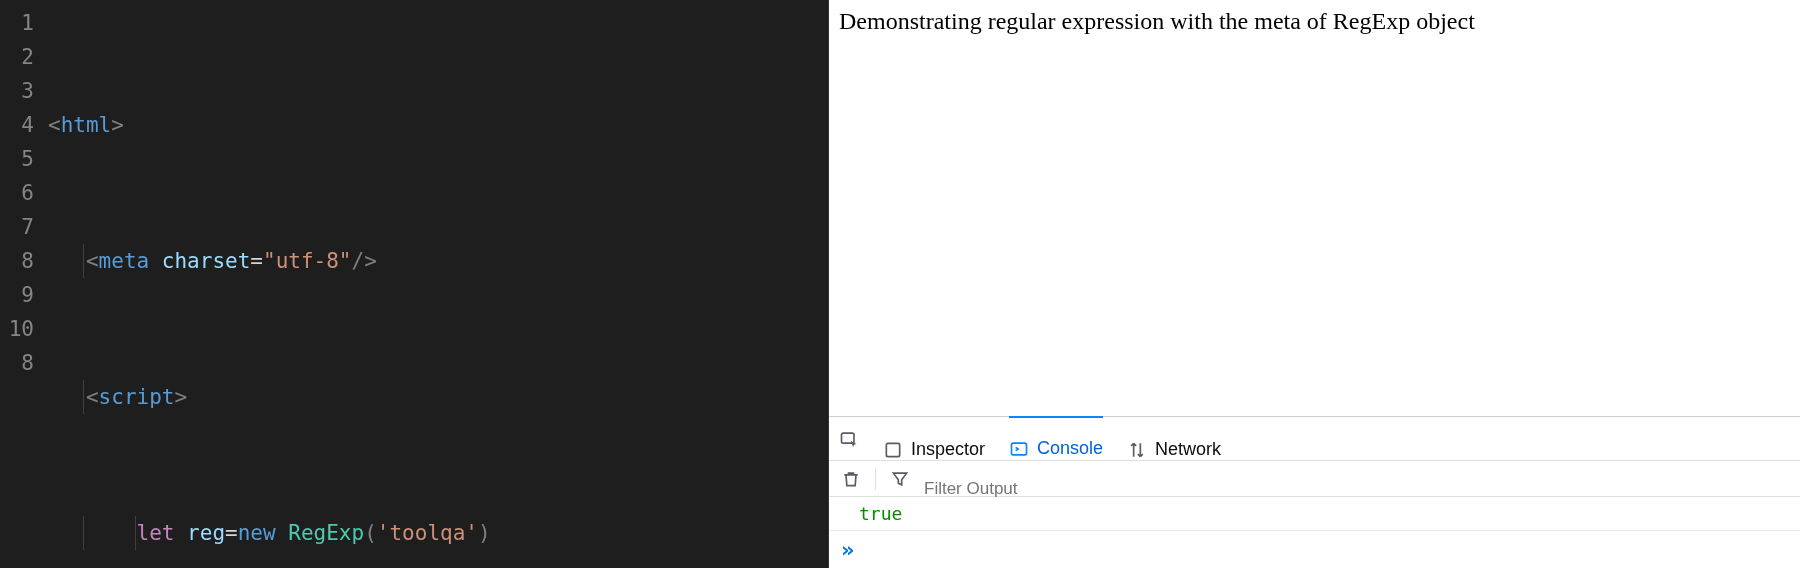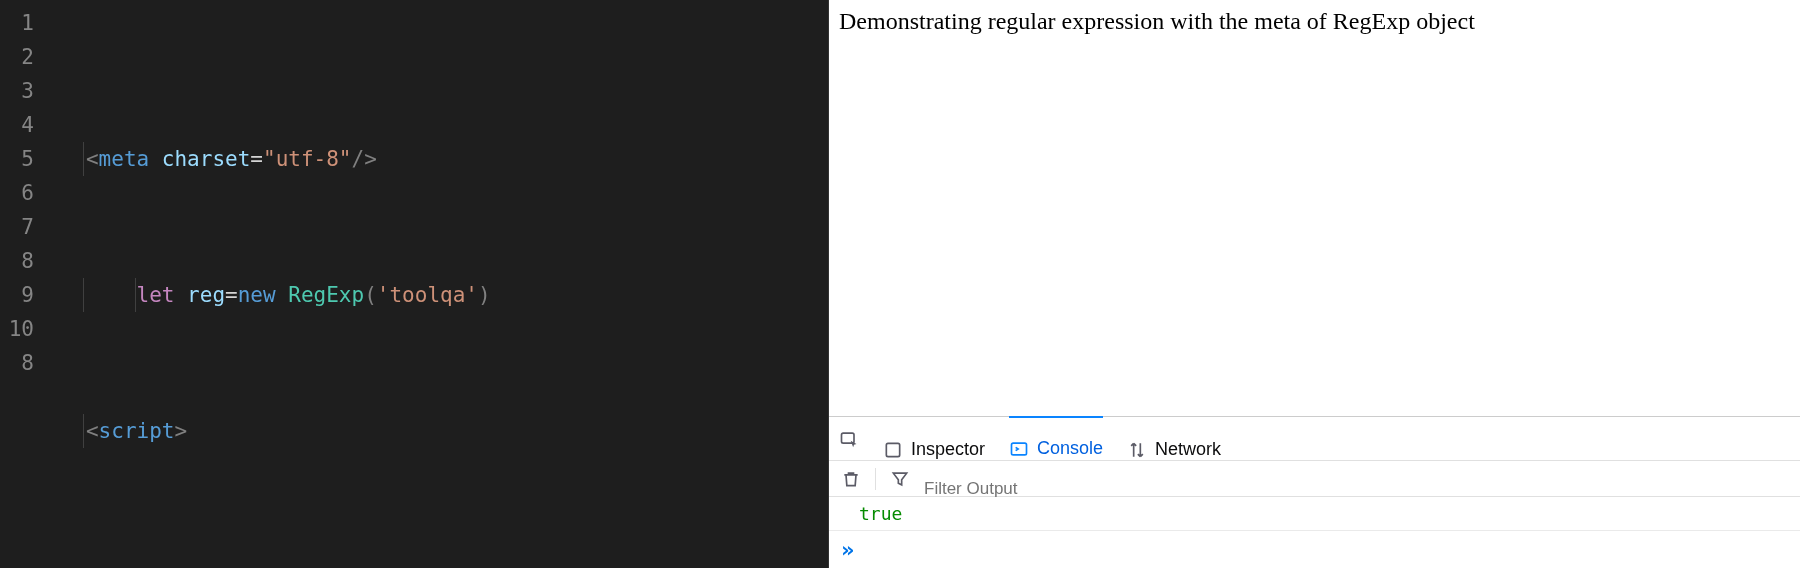--- a/index.html
+++ b/index.html
@@ -157,26 +157,27 @@
       <div>5</div>
       <div>6</div>
       <div>7</div>
       <div>8</div>
       <div>9</div>
       <div>10</div>
       <div>8</div>
     </div>
     <div class="code">
       
+      <div class="code-line"><span class="pun">&lt;</span><span class="tag">html</span><span class="pun">&gt;</span></div>
       
       <div class="code-line"><span class="indent-guide ig1"></span>   <span class="pun">&lt;</span><span class="tag">meta</span> <span class="attr">charset</span><span class="op">=</span><span class="str">"utf-8"</span><span class="pun">/</span><span class="pun">&gt;</span></div>
       
+      <div class="code-line"><span class="indent-guide ig1"></span>   <span class="pun">&lt;</span><span class="tag">script</span><span class="pun">&gt;</span></div>
+      
       <div class="code-line"><span class="indent-guide ig1"></span><span class="indent-guide ig2"></span>       <span class="kw2">let</span> <span class="var">reg</span><span class="op">=</span><span class="kw">new</span> <span class="cls">RegExp</span><span class="pun">(</span><span class="str">'toolqa'</span><span class="pun">)</span></div>
-      
-      <div class="code-line"><span class="indent-guide ig1"></span>   <span class="pun">&lt;</span><span class="tag">script</span><span class="pun">&gt;</span></div>
       
       
       
       
       
       
       
       
       
       

